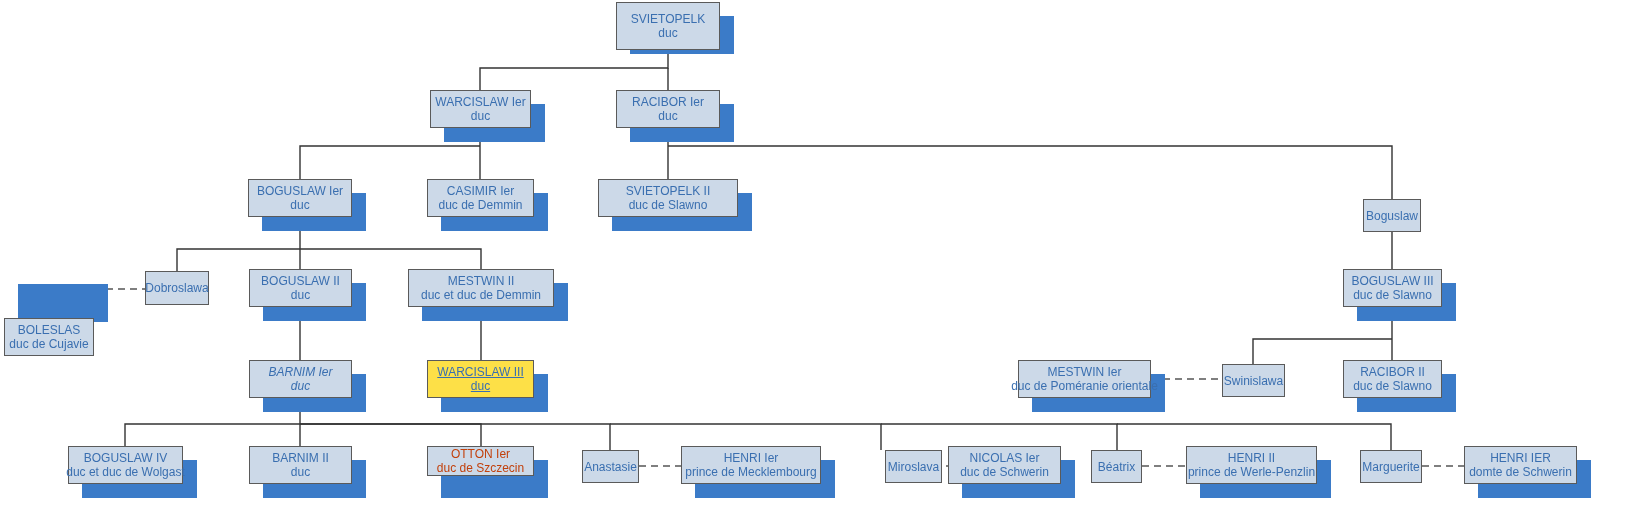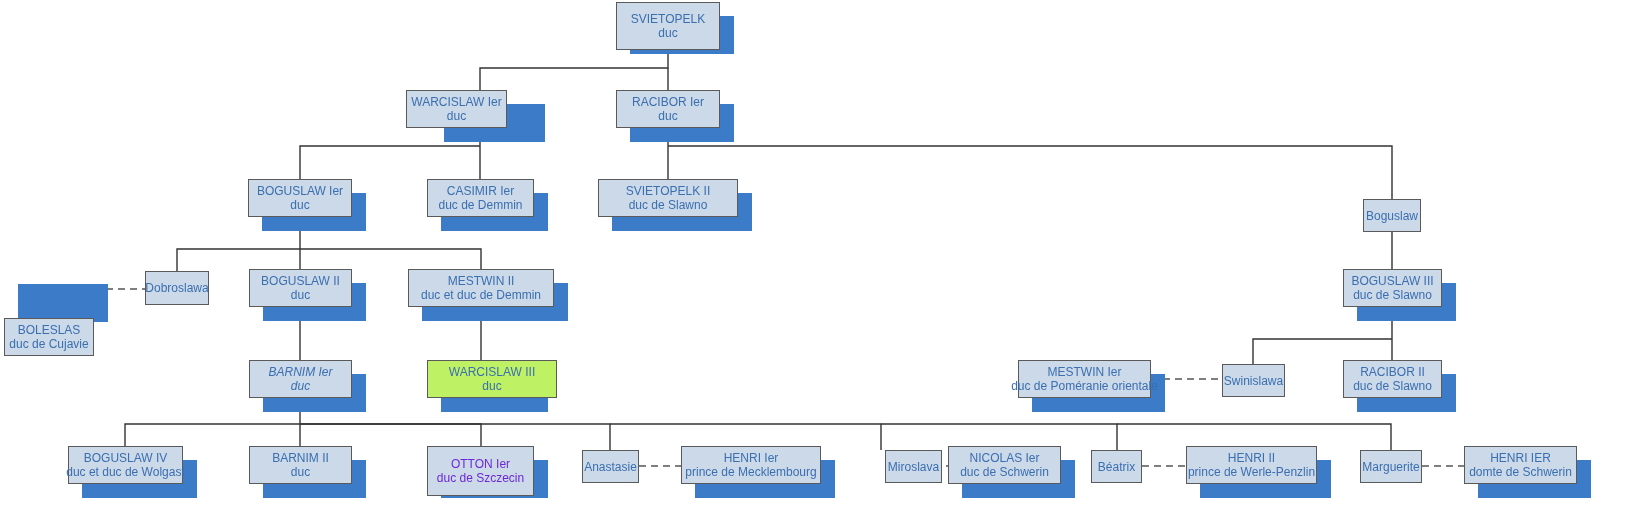--- a/index.html
+++ b/index.html
@@ -89,21 +89,21 @@
       </g>
   </svg>
 
   <div id="nodes-layer">
       <div class="shadow" style="left: 630px; top: 16px; width: 104px; height: 38px; background: rgb(59, 123, 200);"></div>
       <div class="node" style="left: 616px; top: 2px; width: 104px; height: 48px; background: rgb(204, 217, 232); border-color: rgb(90, 90, 90); color: rgb(58, 111, 176);">
         <span class="l1">SVIETOPELK</span>
         <span class="l2">duc</span>
       </div>
       <div class="shadow" style="left: 444px; top: 104px; width: 101px; height: 38px; background: rgb(59, 123, 200);"></div>
-      <div class="node" style="left: 406px; top: 90px; width: 101px; height: 38px; background: rgb(204, 217, 232); border-color: rgb(90, 90, 90); color: rgb(58, 111, 176);">
+      <div class="node" style="left: 430px; top: 90px; width: 101px; height: 38px; background: rgb(204, 217, 232); border-color: rgb(90, 90, 90); color: rgb(58, 111, 176);">
         <span class="l1">WARCISLAW Ier</span>
         <span class="l2">duc</span>
       </div>
       <div class="shadow" style="left: 630px; top: 104px; width: 104px; height: 38px; background: rgb(59, 123, 200);"></div>
       <div class="node" style="left: 616px; top: 90px; width: 104px; height: 38px; background: rgb(204, 217, 232); border-color: rgb(90, 90, 90); color: rgb(58, 111, 176);">
         <span class="l1">RACIBOR Ier</span>
         <span class="l2">duc</span>
       </div>
       <div class="shadow" style="left: 262px; top: 193px; width: 104px; height: 38px; background: rgb(59, 123, 200);"></div>
       <div class="node" style="left: 248px; top: 179px; width: 104px; height: 38px; background: rgb(204, 217, 232); border-color: rgb(90, 90, 90); color: rgb(58, 111, 176);">
@@ -145,21 +145,21 @@
       <div class="node" style="left: 1343px; top: 269px; width: 99px; height: 38px; background: rgb(204, 217, 232); border-color: rgb(90, 90, 90); color: rgb(58, 111, 176);">
         <span class="l1">BOGUSLAW III</span>
         <span class="l2">duc de Slawno</span>
       </div>
       <div class="shadow" style="left: 263px; top: 374px; width: 103px; height: 38px; background: rgb(59, 123, 200);"></div>
       <div class="node" style="left: 249px; top: 360px; width: 103px; height: 38px; background: rgb(204, 217, 232); border-color: rgb(90, 90, 90); color: rgb(58, 111, 176); font-style: italic;">
         <span class="l1">BARNIM Ier</span>
         <span class="l2">duc</span>
       </div>
       <div class="shadow" style="left: 441px; top: 374px; width: 107px; height: 38px; background: rgb(59, 123, 200);"></div>
-      <div class="node" style="left: 427px; top: 360px; width: 130px; height: 38px; background: #bef264; border-color: rgb(90, 90, 90); color: rgb(58, 111, 176);">
+      <div class="node" style="left: 427px; top: 360px; width: 107px; height: 38px; background: #fde047; border-color: rgb(90, 90, 90); color: rgb(58, 111, 176); text-decoration: underline;">
         <span class="l1">WARCISLAW III</span>
         <span class="l2">duc</span>
       </div>
       <div class="shadow" style="left: 1032px; top: 374px; width: 133px; height: 38px; background: rgb(59, 123, 200);"></div>
       <div class="node" style="left: 1018px; top: 360px; width: 133px; height: 38px; background: rgb(204, 217, 232); border-color: rgb(90, 90, 90); color: rgb(58, 111, 176);">
         <span class="l1">MESTWIN Ier</span>
         <span class="l2">duc de Poméranie orientale</span>
       </div>
       <div class="node one-line" style="left: 1222px; top: 364px; width: 63px; height: 33px; background: rgb(204, 217, 232); border-color: rgb(90, 90, 90); color: rgb(58, 111, 176);">
         <span class="l1">Swinislawa</span>
@@ -173,21 +173,21 @@
       <div class="node" style="left: 68px; top: 446px; width: 115px; height: 38px; background: rgb(204, 217, 232); border-color: rgb(90, 90, 90); color: rgb(58, 111, 176);">
         <span class="l1">BOGUSLAW IV</span>
         <span class="l2">duc et duc de Wolgast</span>
       </div>
       <div class="shadow" style="left: 263px; top: 460px; width: 103px; height: 38px; background: rgb(59, 123, 200);"></div>
       <div class="node" style="left: 249px; top: 446px; width: 103px; height: 38px; background: rgb(204, 217, 232); border-color: rgb(90, 90, 90); color: rgb(58, 111, 176);">
         <span class="l1">BARNIM II</span>
         <span class="l2">duc</span>
       </div>
       <div class="shadow" style="left: 441px; top: 460px; width: 107px; height: 38px; background: rgb(59, 123, 200);"></div>
-      <div class="node" style="left: 427px; top: 446px; width: 107px; height: 50px; background: rgb(204, 217, 232); border-color: rgb(90, 90, 90); color: #6d28d9;">
+      <div class="node" style="left: 427px; top: 446px; width: 107px; height: 30px; background: rgb(204, 217, 232); border-color: rgb(90, 90, 90); color: #c2410c;">
         <span class="l1">OTTON Ier</span>
         <span class="l2">duc de Szczecin</span>
       </div>
       <div class="node one-line" style="left: 582px; top: 450px; width: 57px; height: 33px; background: rgb(204, 217, 232); border-color: rgb(90, 90, 90); color: rgb(58, 111, 176);">
         <span class="l1">Anastasie</span>
       </div>
       <div class="shadow" style="left: 695px; top: 460px; width: 140px; height: 38px; background: rgb(59, 123, 200);"></div>
       <div class="node" style="left: 681px; top: 446px; width: 140px; height: 38px; background: rgb(204, 217, 232); border-color: rgb(90, 90, 90); color: rgb(58, 111, 176);">
         <span class="l1">HENRI Ier</span>
         <span class="l2">prince de Mecklembourg</span>

